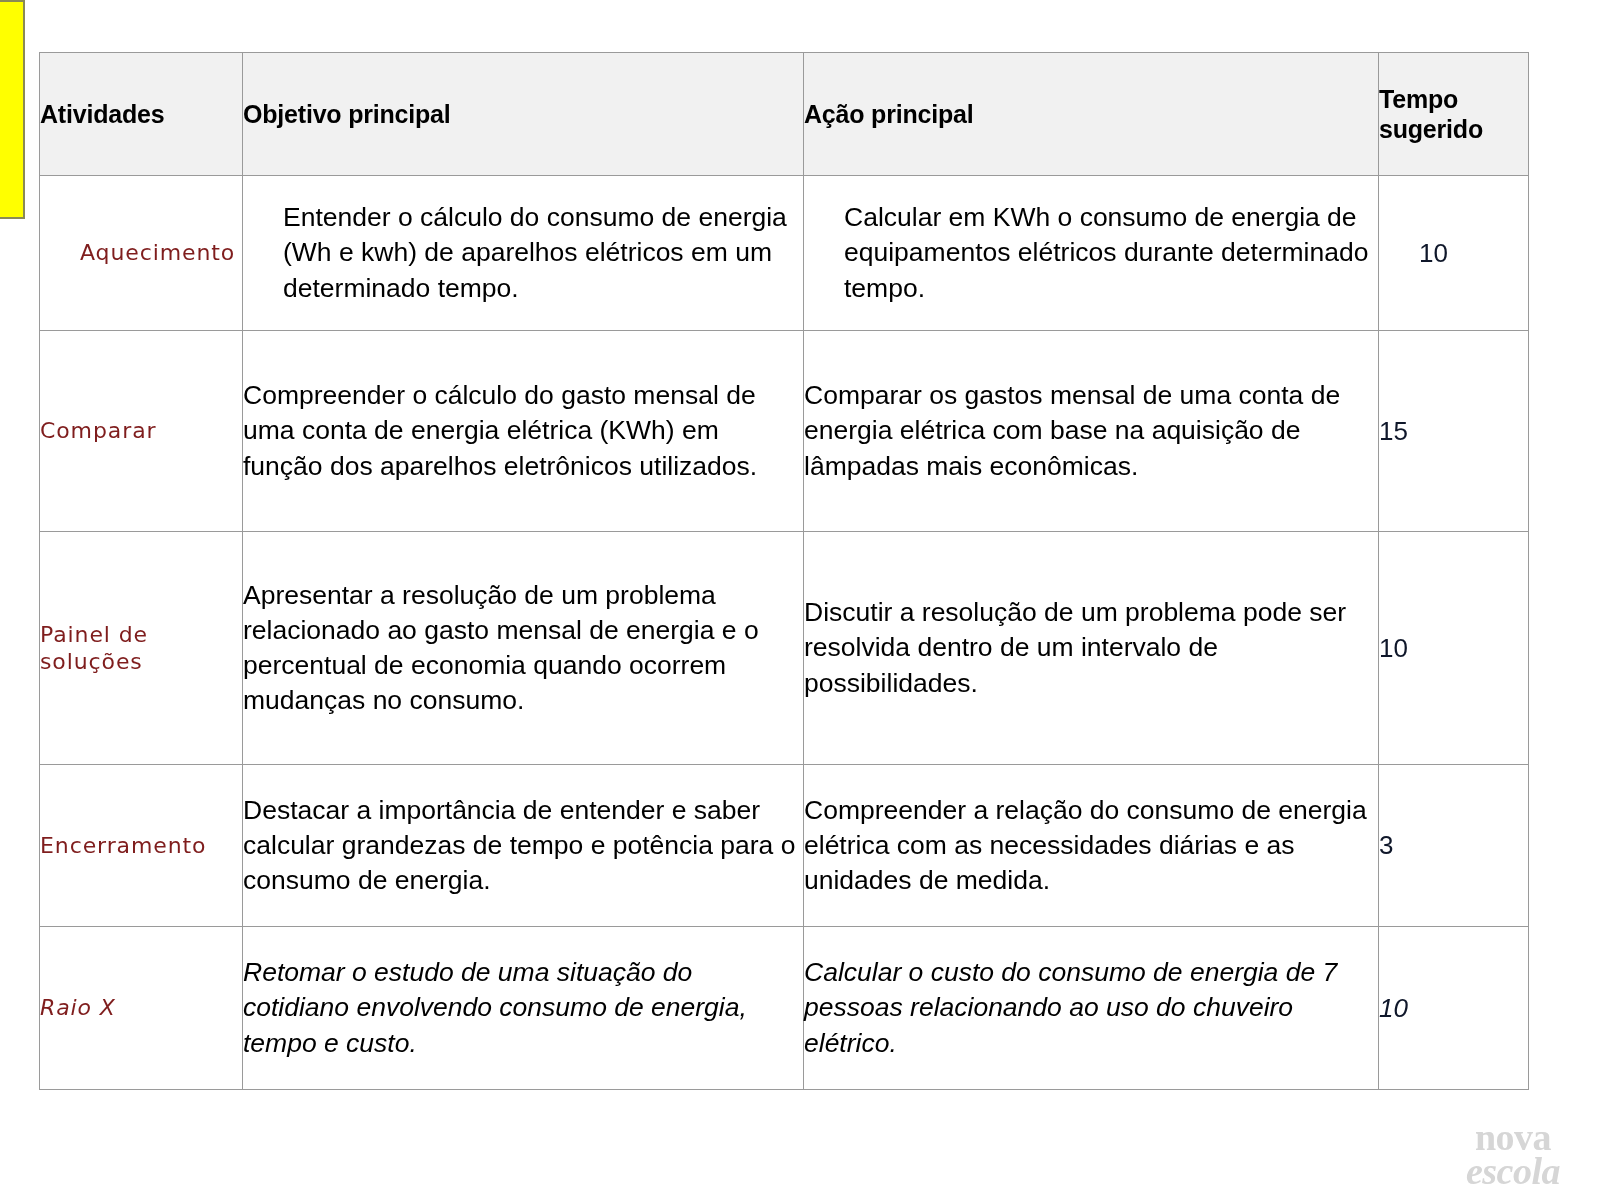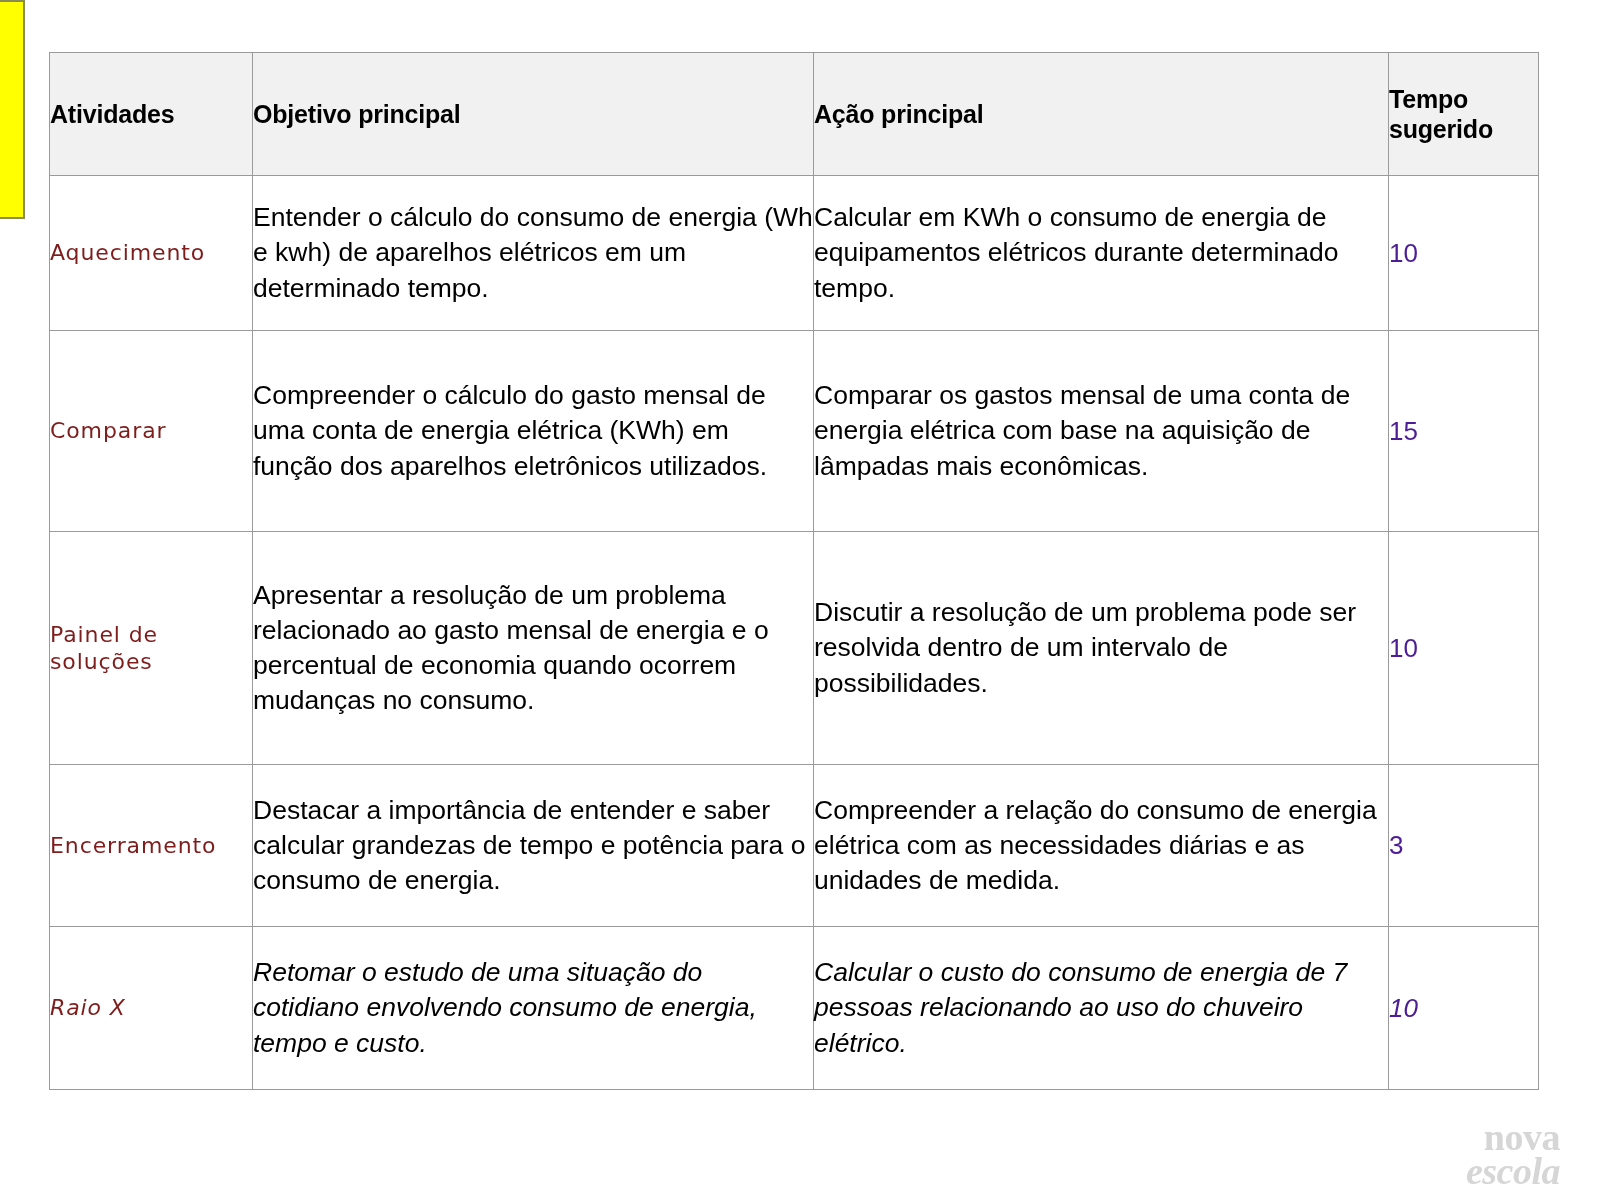--- a/index.html
+++ b/index.html
@@ -25,21 +25,21 @@
     height: 219px;
     background: #FFFF00;
     border: 2px solid #8a8a55;
     border-left: none;
     box-sizing: border-box;
   }
 
   
   #table-wrap {
     position: absolute;
-    left: 49px;
+    left: 39px;
     top: 52px;
     width: 1489px;
   }
 
   table.plan {
     width: 1489px;
     border-collapse: collapse;
     table-layout: fixed;
   }
 
@@ -85,36 +85,36 @@
     line-height: 1.33;
     padding: 14px 16px 14px 19px;
     vertical-align: middle;
     color: #000;
   }
 
   td.tempo {
     font-size: 26px;
     padding: 0 0 0 20px;
     vertical-align: middle;
-    color: #4c1d95;
+    color: #0f172a;
   }
 
   
-  tr.r0 td { height: 154px; }
+  tr.r0 td { height: 154px; padding-left: 40px; }
   tr.r1 td { height: 200px; }
   tr.r2 td { height: 232px; }
   tr.r3 td { height: 161px; }
   tr.r4 td { height: 162px; font-style: italic; }
 
   
   #logo {
     position: absolute;
     right: 40px;
     bottom: 12px;
-    text-align: right;
+    text-align: center;
     font-family: "Liberation Serif", serif;
     font-weight: bold;
     font-size: 38px;
     line-height: 0.88;
     color: #d6d6d6;
     letter-spacing: -0.5px;
     pointer-events: none;
     user-select: none;
   }
   #logo .l2 { display: block; font-style: italic; }

